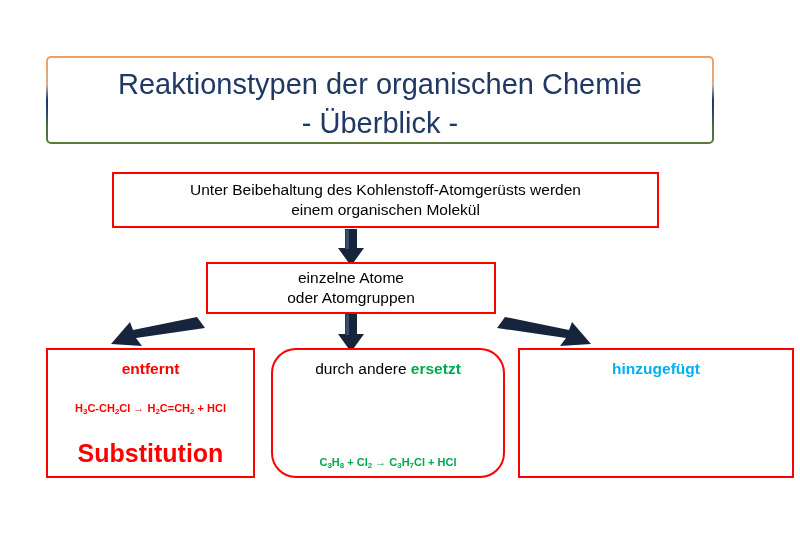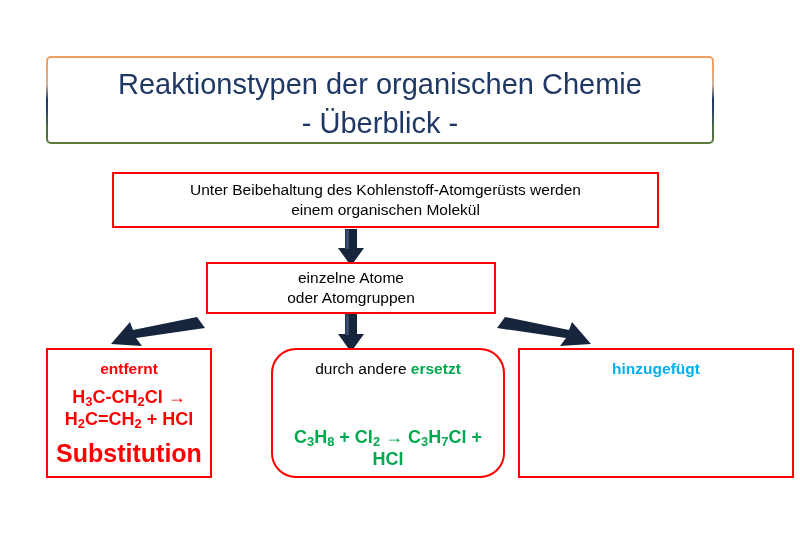--- a/index.html
+++ b/index.html
@@ -95,32 +95,32 @@
     white-space: pre-line;
   }
 
   
   .outcome {
     top: 348px;
     height: 130px;
     padding: 8px 4px 6px;
     justify-content: space-between;
   }
-  #box-elim { left: 46px;  width: 166px; }
+  #box-elim { left: 46px;  width: 209px; }
   #box-subs { left: 271px; width: 234px; border-radius: 25px; }
   #box-addi { left: 518px; width: 276px; }
 
   .o-head {
     font-size: 15.5px;
     font-weight: bold;
     margin-top: 2px;
   }
   .o-head .plain { font-weight: normal; color: #000000; }
   .o-eq {
-    font-size: 18px;
+    font-size: 11px;
     font-weight: bold;
     margin: 0;
   }
   .o-name {
     font-size: 25px;
     font-weight: bold;
     margin-bottom: 2px;
   }
   sub { font-size: 0.72em; vertical-align: -0.22em; }
 

